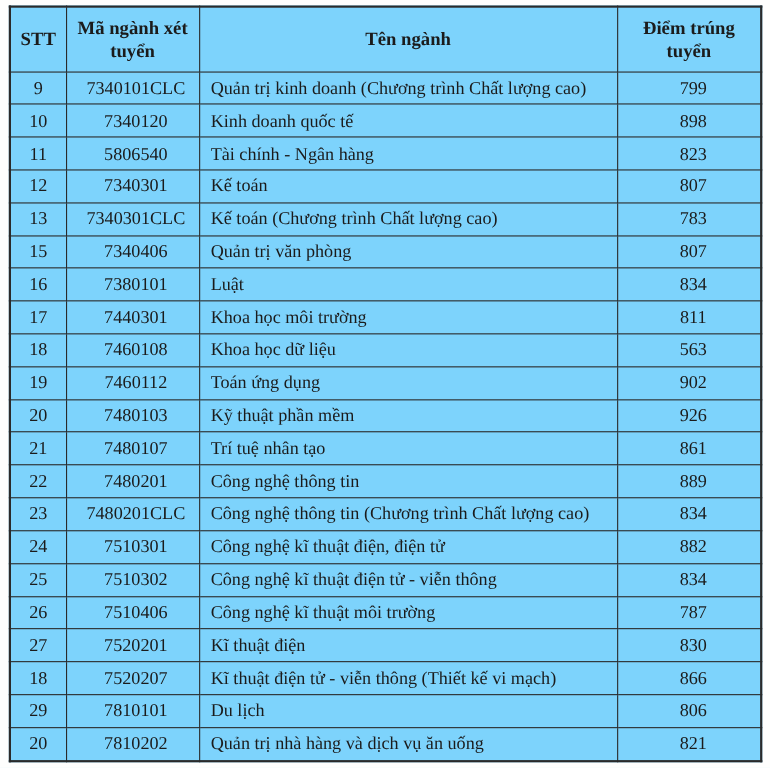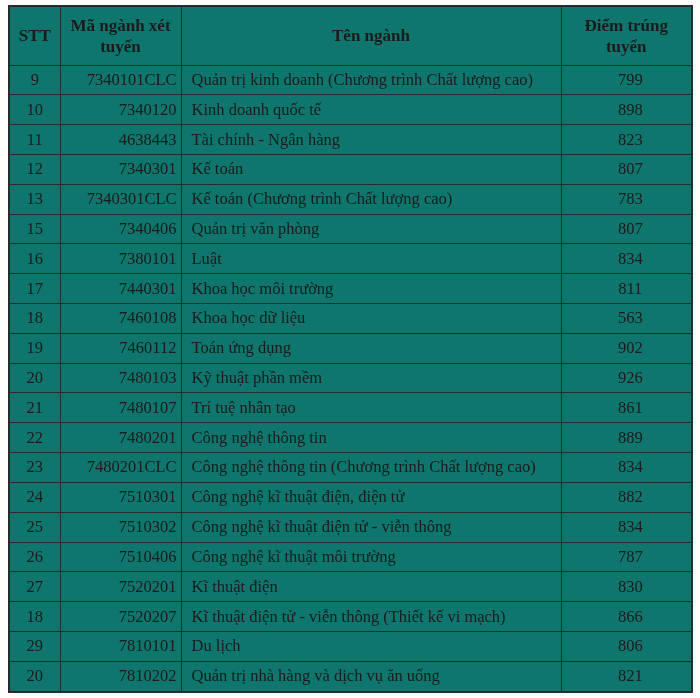--- a/index.html
+++ b/index.html
@@ -21,21 +21,21 @@
     background: #fefefd;
   }
   table.doc-table {
     position: absolute;
     left: 8px;
     top: 5px;
     width: 683px;
     height: 688px;
     border-collapse: collapse;
     table-layout: fixed;
-    background: #0f766e;
+    background: #7dd3fc;
   }
   table.doc-table, th, td {
     border: 1.6px solid #2a2a2a;
   }
   table.doc-table {
     border-width: 2px;
   }
   thead tr {
     height: 59px;
   }
@@ -48,21 +48,21 @@
     padding: 2px 4px;
   }
   td {
     font-size: 16.5px;
     vertical-align: middle;
     padding: 1px 4px;
     white-space: nowrap;
     overflow: hidden;
   }
   .c-stt   { text-align: center; }
-  .c-code  { text-align: right; padding-left: 10px; }
+  .c-code  { text-align: center; padding-left: 10px; }
   .c-name  { text-align: left; padding-left: 10px; }
   .c-score { text-align: center; padding-left: 12px; }
   col.w-stt   { width: 51px; }
   col.w-code  { width: 121px; }
   col.w-name  { width: 380px; }
   col.w-score { width: 131px; }
 </style>
 </head>
 <body>
 
@@ -92,21 +92,21 @@
 
   <tr>
     <td class="c-stt">10</td>
     <td class="c-code">7340120</td>
     <td class="c-name">Kinh doanh quốc tế</td>
     <td class="c-score">898</td>
   </tr>
 
   <tr>
     <td class="c-stt">11</td>
-    <td class="c-code">4638443</td>
+    <td class="c-code">5806540</td>
     <td class="c-name">Tài chính - Ngân hàng</td>
     <td class="c-score">823</td>
   </tr>
 
   <tr>
     <td class="c-stt">12</td>
     <td class="c-code">7340301</td>
     <td class="c-name">Kế toán</td>
     <td class="c-score">807</td>
   </tr>

